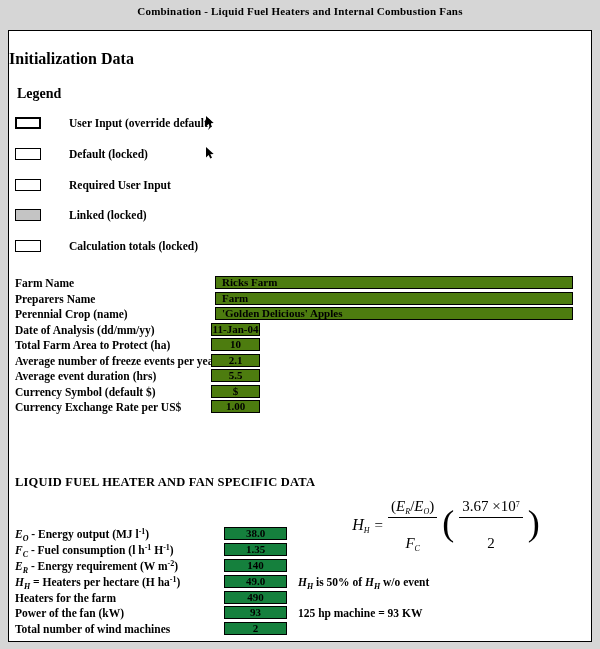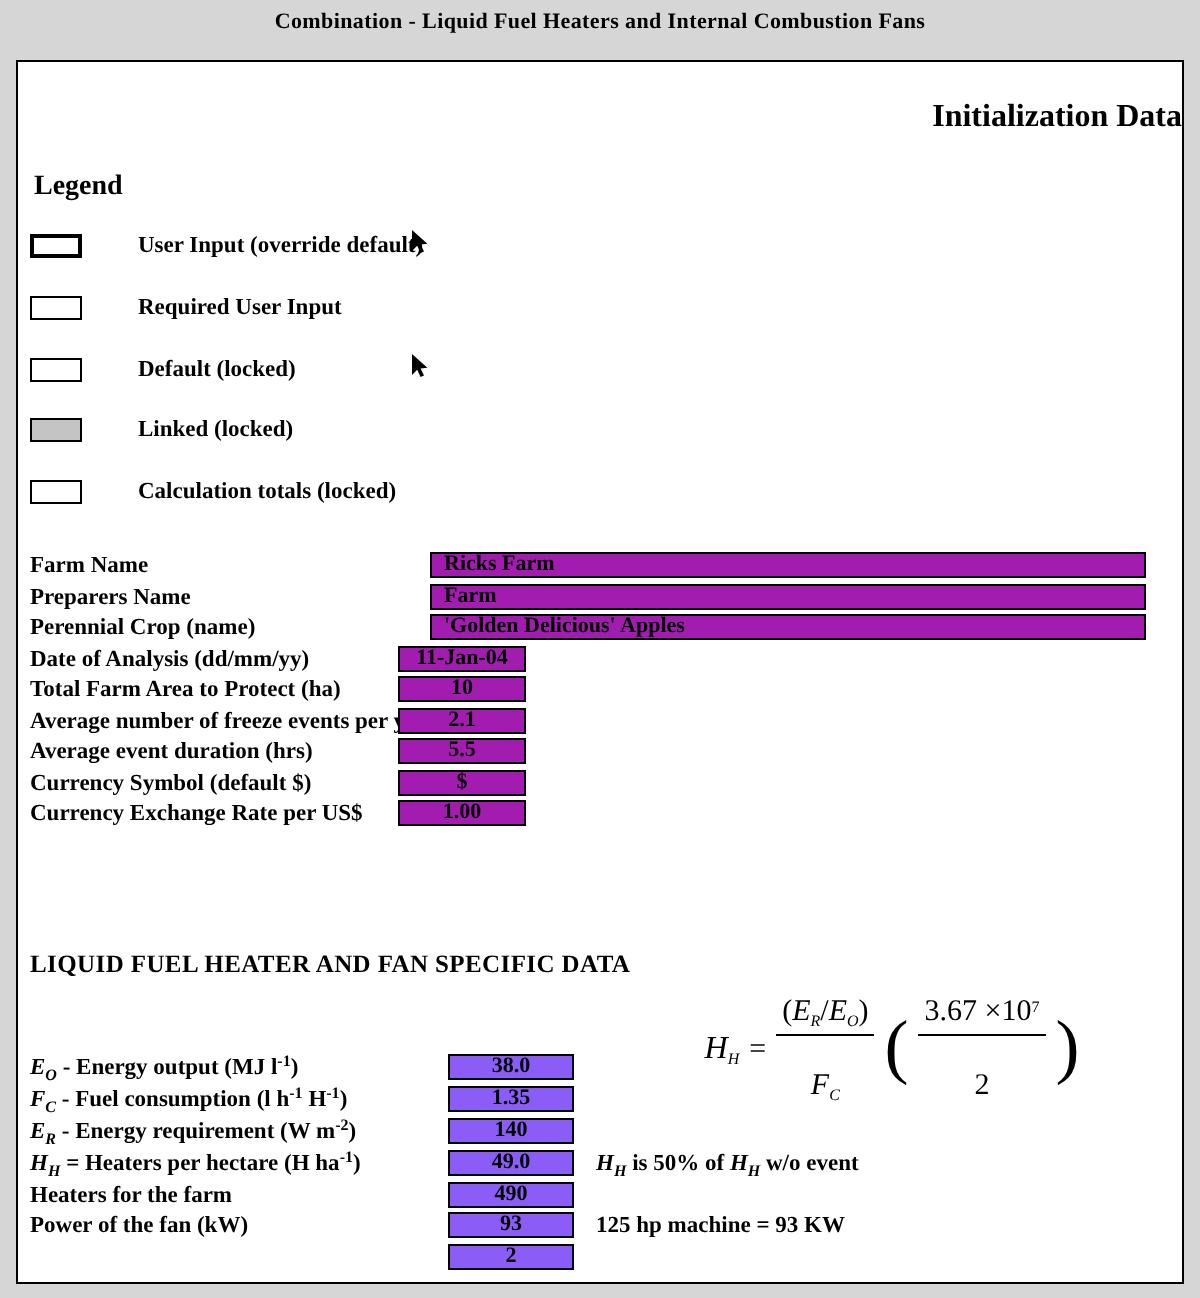--- a/index.html
+++ b/index.html
@@ -18,21 +18,21 @@
   .window-title {
     position:absolute; top:5px; left:0; width:100%;
     text-align:center; font-weight:bold; font-size:11px; letter-spacing:0.2px;
   }
   .panel {
     position:absolute; left:8px; top:30px; width:584px; height:612px;
     background:#fff; border:1px solid #000;
   }
   .page-heading {
     position:absolute; top:19px; left:0; width:100%;
-    text-align:right; font-weight:bold; font-size:16px;
+    text-align:left; font-weight:bold; font-size:16px;
   }
   .legend-title { position:absolute; top:55px; left:8px; font-weight:bold; font-size:14px; }
   .legend-items { position:absolute; top:86px; left:6px; right:6px; }
   .legend-item { position:relative; height:30.8px; }
   .legend-box {
     position:absolute; left:0; top:0; width:26px; height:12px;
     background:#fff; border:1px solid #000;
   }
   .legend-box.user-input { border-width:2px; }
   .legend-box.linked { background:#c4c4c4; }
@@ -40,26 +40,26 @@
   .legend-marker { position:absolute; left:190px; top:-3px; width:10px; height:12px; }
 
   .rows { position:absolute; left:6px; right:6px; }
   #farm-rows { top:245px; }
   #heater-rows { top:462px;margin-top:34px; }
   .form-row { position:relative; height:15.5px; }
   #heater-rows .form-row { height:15.9px; }
   .row-label { position:absolute; left:0; top:1px; font-weight:bold; font-size:11.5px; white-space:nowrap; }
   .row-field {
     position:absolute; top:0; height:13px; border:1px solid #000;
-    background:#a21caf; font-weight:bold; font-size:11px; line-height:11px; text-align:center;
+    background:#4d7c0f; font-weight:bold; font-size:11px; line-height:11px; text-align:center;
     white-space:nowrap; cursor:text;
   }
   .row-field.wide { left:200px; width:358px; text-align:left; padding-left:6px; }
-  .row-field.narrow { left:184px; width:64px; }
-  .row-field.input { left:209px; width:63px; background:#8b5cf6; }
+  .row-field.narrow { left:196px; width:49px; }
+  .row-field.input { left:209px; width:63px; background:#15803d; }
   .row-note { position:absolute; left:283px; top:1px; font-weight:bold; font-size:11.5px; white-space:nowrap; }
 
   .section-title { position:absolute; top:444px; left:6px; font-weight:bold; font-size:12.5px; letter-spacing:0.2px; }
 
   .formula {
     position:absolute; left:322px; top:466px; width:230px; height:56px;
     display:flex; align-items:center; justify-content:center; gap:5px;
     font-size:15px;
   }
   .f-lhs { font-size:16px; }
@@ -79,29 +79,29 @@
   <div class="legend-title">Legend</div>
   <div class="legend-items" id="legend-items">
       <div class="legend-item">
         <span class="legend-box user-input"></span>
         <span class="legend-label">User Input (override default)</span>
         <span class="legend-marker"><svg width="10" height="12" viewBox="0 0 10 12">
             <path d="M1 0 L1 10.5 L3.6 7.9 L5.3 11.5 L7 10.7 L5.3 7.2 L8.7 6.9 Z" fill="#000"></path>
           </svg></span>
       </div>
       <div class="legend-item">
-        <span class="legend-box required"></span>
-        <span class="legend-label">Required User Input</span>
-      </div>
-      <div class="legend-item">
         <span class="legend-box default"></span>
         <span class="legend-label">Default (locked)</span>
         <span class="legend-marker"><svg width="10" height="12" viewBox="0 0 10 12">
             <path d="M1 0 L1 10.5 L3.6 7.9 L5.3 11.5 L7 10.7 L5.3 7.2 L8.7 6.9 Z" fill="#000"></path>
           </svg></span>
+      </div>
+      <div class="legend-item">
+        <span class="legend-box required"></span>
+        <span class="legend-label">Required User Input</span>
       </div>
       <div class="legend-item">
         <span class="legend-box linked"></span>
         <span class="legend-label">Linked  (locked)</span>
       </div>
       <div class="legend-item">
         <span class="legend-box calc"></span>
         <span class="legend-label">Calculation totals (locked)</span>
       </div>
     </div>
@@ -167,20 +167,21 @@
       <div class="form-row">
         <span class="row-label">Heaters for the farm</span>
         <span class="row-field input">490</span>
       </div>
       <div class="form-row">
         <span class="row-label">Power of the fan (kW)</span>
         <span class="row-field input">93</span>
         <span class="row-note">125 hp machine = 93 KW</span>
       </div>
       <div class="form-row">
+        <span class="row-label">Total number of wind machines</span>
         <span class="row-field input">2</span>
       </div>
     </div>
 
   <div class="formula">
     <span class="f-lhs"><span class="it">H</span><sub class="it">H</sub></span>
     <span>=</span>
     <span class="frac">
       <span class="num"><span>(</span><span class="it">E</span><sub class="it">R</sub><span>/</span><span class="it">E</span><sub class="it">O</sub><span>)</span></span>
       <span class="den"><span class="it">F</span><sub class="it">C</sub></span>

